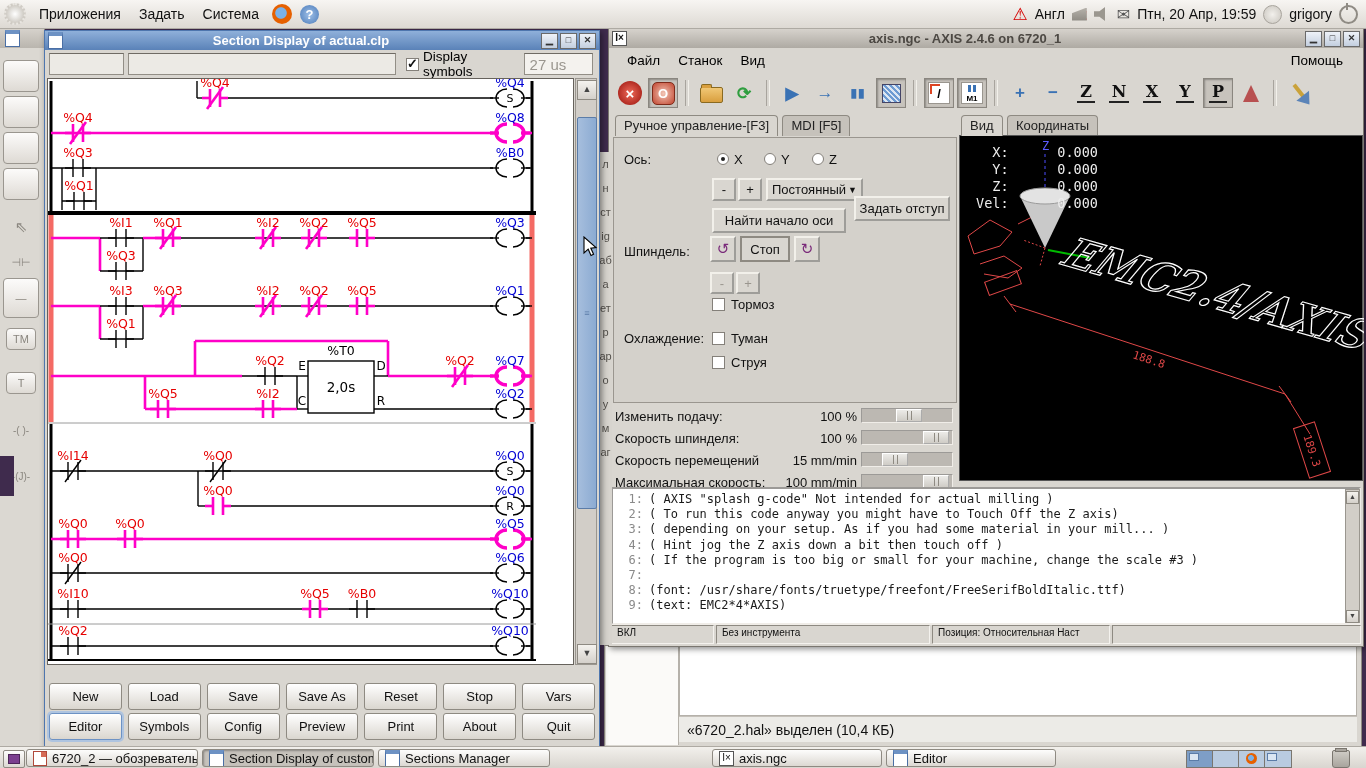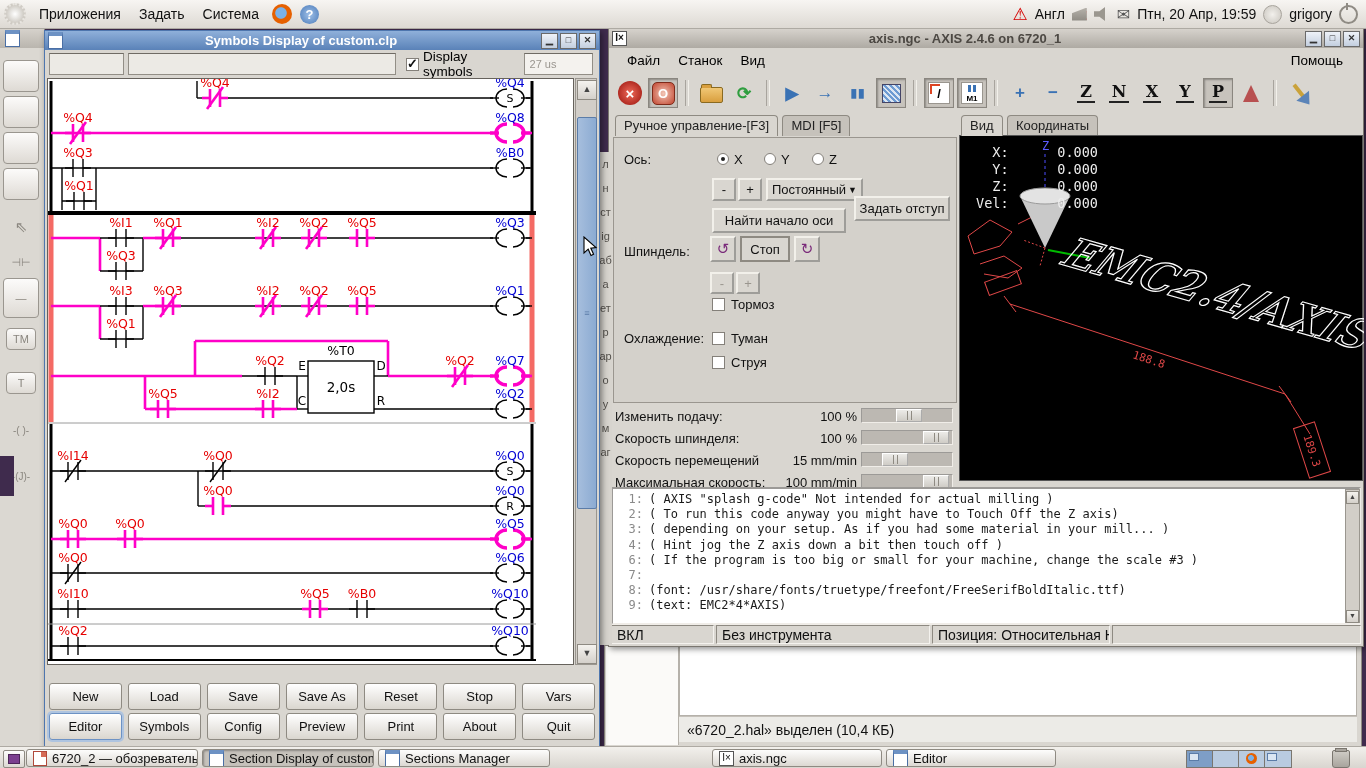--- a/index.html
+++ b/index.html
@@ -26,21 +26,21 @@
   #mail-icon{font-size:16px;color:#555}
   #user-badge{width:17px;height:17px;border-radius:50%;background:radial-gradient(#f2f0ec,#c9c5be);border:1px solid #a8a49d}
   #power-icon{width:15px;height:15px;border:2px solid #8f8b84;border-radius:50%;position:relative}
   #power-icon::after{content:"";position:absolute;left:5px;top:-4px;width:2px;height:7px;background:#8f8b84}
   
   .win{position:absolute;background:#d9d6d0;border:1px solid #6f6c66;box-shadow:2px 2px 6px rgba(0,0,0,.45)}
   .titlebar{height:19px;display:flex;align-items:center;font-weight:bold;font-size:13px;padding:0 3px}
   .tb-title{flex:1;text-align:center;white-space:nowrap;overflow:hidden}
   .tbtnw{width:15px;height:14px;margin-left:2px;font-size:9px;line-height:13px;text-align:center;
     border:1px solid #6a6a6a;background:linear-gradient(#eef2f8,#c3cfdf);color:#333}
-  .entry{background:#fff;border:1px solid #928e86;border-top-color:#6f6b64;box-sizing:border-box;font-size:11px}
+  .entry{background:#fff;border:1px solid #928e86;border-top-color:#6f6b64;box-sizing:border-box;font-size:15px}
   .btn{background:linear-gradient(#ffffff,#dad6cf);border:1px solid #8e8a82;border-radius:3px;
     font-size:13px;display:flex;align-items:center;justify-content:center;color:#111;box-sizing:border-box}
   .btn.focused{border:1px solid #6d92c4;box-shadow:0 0 0 2px #aec4e0}
   .cb{width:13px;height:13px;background:#fff;border:1px solid #84807a;box-sizing:border-box;position:relative;display:inline-block}
   .cb.checked::after{content:"✓";position:absolute;left:0px;top:-3px;font-size:13px;font-weight:bold;color:#111}
   .radio{width:12px;height:12px;border-radius:50%;background:#fff;border:1px solid #84807a;box-sizing:border-box;position:relative;display:inline-block}
   .radio.sel::after{content:"";position:absolute;left:3px;top:3px;width:4px;height:4px;border-radius:50%;background:#222}
   .tkbtn{background:#d9d6d0;border:2px outset #f2f0ea;font-size:13px;display:flex;align-items:center;justify-content:center;box-sizing:border-box;color:#111}
   .tkbtn.dis{color:#9a968f}
   .tab{background:#c6c2bb;border:1px solid #8e8a82;border-bottom:none;border-radius:4px 4px 0 0;
@@ -112,21 +112,21 @@
   #dro{position:absolute;left:16px;top:8px;margin:0;color:#ededed;font-family:"DejaVu Sans Mono",monospace;font-size:13.5px;line-height:17px}
   
   #gcode{position:absolute;left:2px;top:458px;width:750px;height:138px;background:#fff;border:2px inset #f0ede8;box-sizing:border-box;
     font-family:"DejaVu Sans Mono",monospace;font-size:12px;line-height:15.2px;padding:3px 0 0 4px;overflow:hidden}
   .gl{white-space:pre}
   .gl .num{display:inline-block;width:26px;text-align:right;color:#8a8a8a;margin-right:6px}
   .gl .txt{color:#1a1a1a}
   #gcode-scroll{position:absolute;left:736px;top:460px;width:15px;height:134px;background:#d2cec8;border:1px solid #9a968f;box-sizing:border-box}
   
   .scell{position:absolute;top:596px;height:19px;border:1px solid;border-color:#8e8a82 #f4f2ee #f4f2ee #8e8a82;
-    font-size:14px;padding:1px 5px;box-sizing:border-box;background:#d9d6d0;white-space:nowrap;overflow:hidden;color:#111}
+    font-size:10px;padding:1px 5px;box-sizing:border-box;background:#d9d6d0;white-space:nowrap;overflow:hidden;color:#111}
   
   #fm-win{left:604px;top:645px;width:756px;height:101px;z-index:2;border:1px solid #8e8a82;box-shadow:none}
   #fm-side{position:absolute;left:1px;top:0;width:72px;height:99px;background:#fbfaf8;border-right:1px solid #b5b1aa}
   #fm-main{position:absolute;left:74px;top:0;width:678px;height:70px;background:#fff;border:1px solid #b5b1aa;box-sizing:border-box}
   #fm-status{position:absolute;left:74px;top:70px;width:678px;height:26px;background:#ecebe7;border-top:1px solid #c5c1ba;
     font-size:14px;display:flex;align-items:center;padding-left:8px;box-sizing:border-box;color:#111}
   
   #sliver-purple{position:absolute;left:598px;top:28px;width:10px;height:124px;background:#3f2b4d;z-index:4}
   #sliver-frag{position:absolute;left:598px;top:152px;width:13px;height:493px;background:#d7d4ce;z-index:4;
     border-left:1px solid #8e8a82;font-size:11px;color:#55524d;overflow:hidden;line-height:24px;text-align:center}
@@ -406,21 +406,21 @@
 
 <div class="win" id="fm-win">
   <div id="fm-side"></div>
   <div id="fm-main"></div>
   <div id="fm-status">«6720_2.hal» выделен (10,4 КБ)</div>
 </div>
 
 <div class="win" id="ladder-win">
   <div class="titlebar" id="ladder-title">
     <span class="mini-ico"></span>
-    <span class="tb-title">Symbols Display of custom.clp</span>
+    <span class="tb-title">Section Display of actual.clp</span>
     <span class="tbtnw">▁</span>
     <span class="tbtnw">□</span>
     <span class="tbtnw">✕</span>
   </div>
   <div id="ladder-toolbar">
     <div class="entry" style="width:76px;height:22px;background:#eceae5"></div>
     <div class="entry" style="width:270px;height:22px;background:#eceae5"></div>
     <span class="cb checked" style="margin-left:6px"></span>
     <span style="font-size:13.5px">Display symbols</span>
     <div class="entry" style="width:70px;height:22px;color:#9a968f;display:flex;align-items:center;padding-left:5px;background:#f4f2ee">27 us</div>

